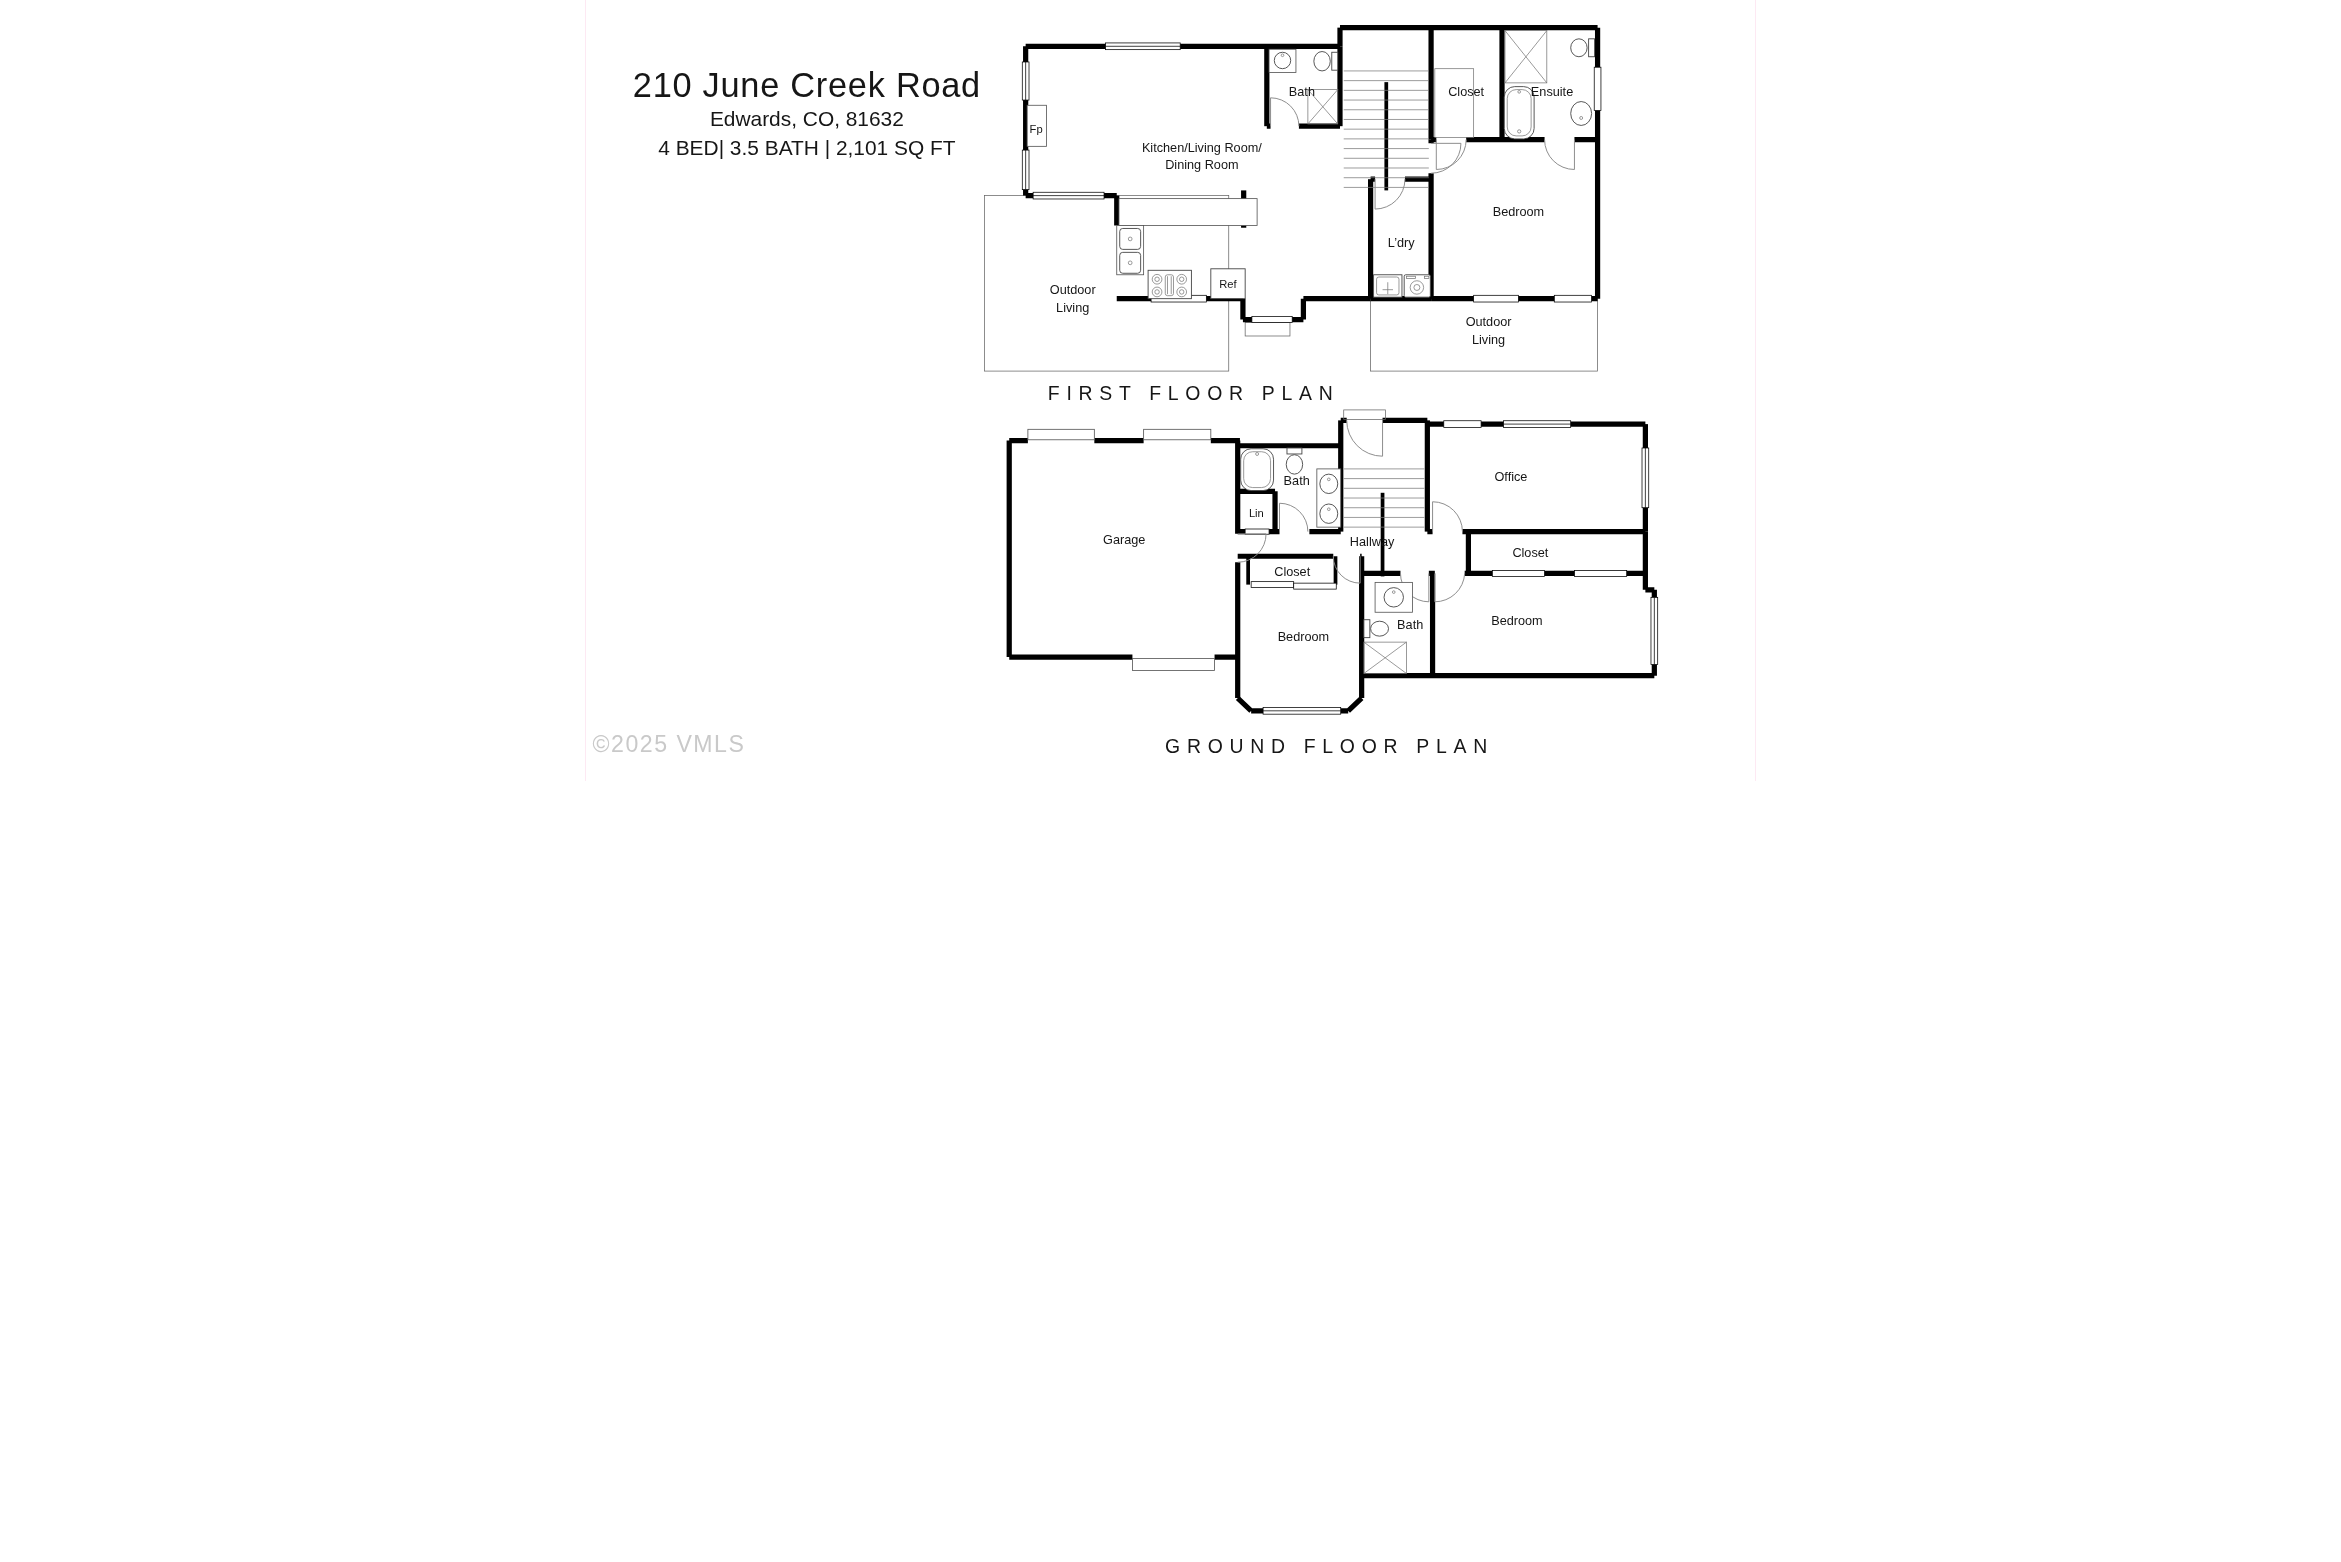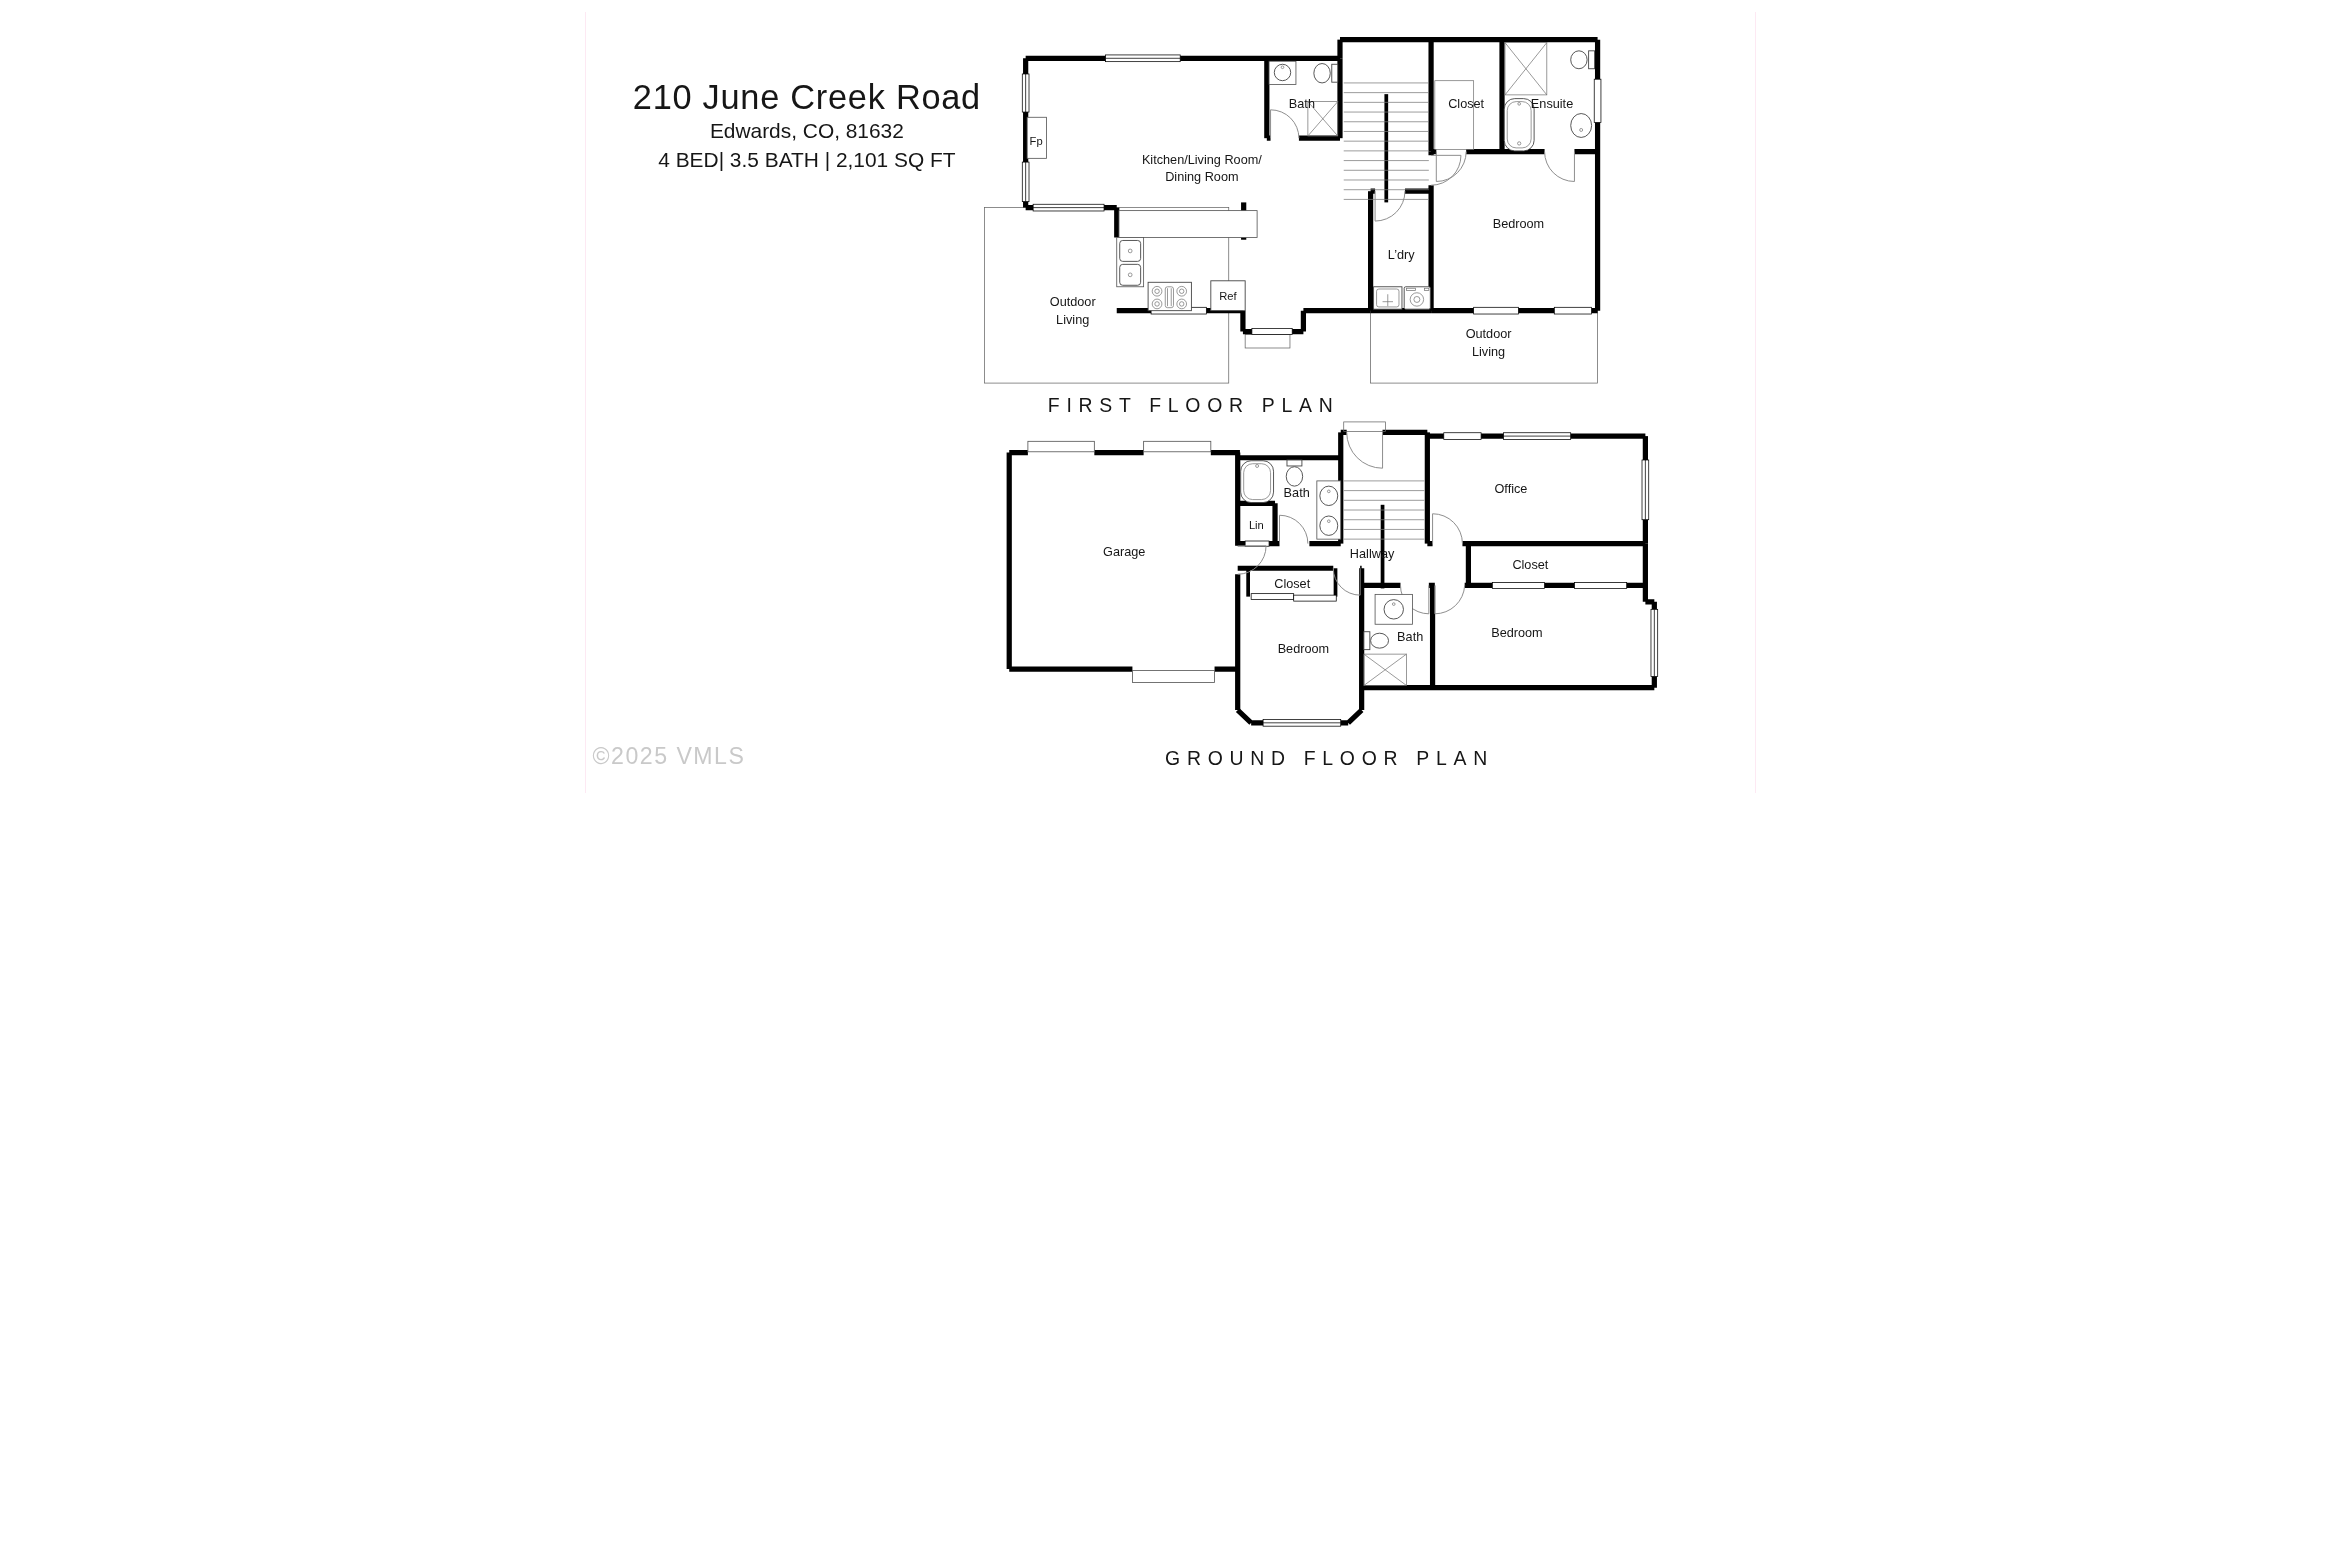--- a/index.html
+++ b/index.html
@@ -1,16 +1,16 @@
 <!DOCTYPE html>
 <html style="font-size:12.5px"><head>
 <meta charset="utf-8">
 <style>
   html,body{margin:0;padding:0;background:#fff;}
-  .page{width:1171px;height:781px;margin:12px auto;background:#ec4899;overflow:hidden;}
+  .page{width:1171px;height:781px;margin:0 auto;background:#ec4899;overflow:hidden;}
   svg{display:block;}
   text{font-family:"Liberation Sans",sans-serif;fill:#161616;}
   .title{font-size:46px;text-anchor:middle;letter-spacing:1px;}
   .sub{font-size:28px;text-anchor:middle;}
   .caption{font-size:26px;text-anchor:middle;letter-spacing:9px;}
   .room{font-size:17px;text-anchor:middle;}
   .small{font-size:15px;text-anchor:middle;}
   .wm{font-size:31px;fill:#c9c9c9;letter-spacing:2px;}
   .w{stroke:#000;stroke-width:7;fill:none;stroke-linecap:butt;}
   .w5{stroke:#000;stroke-width:5;fill:none;}

